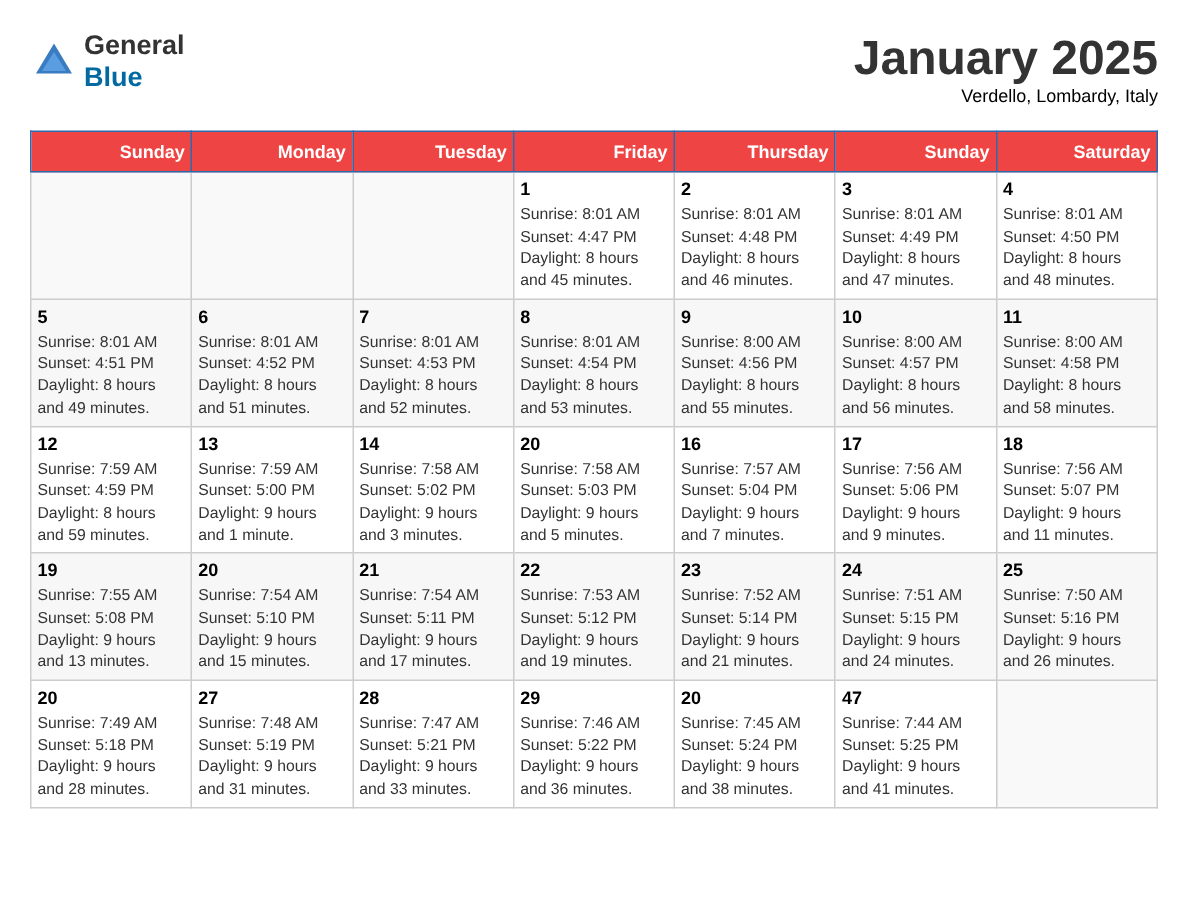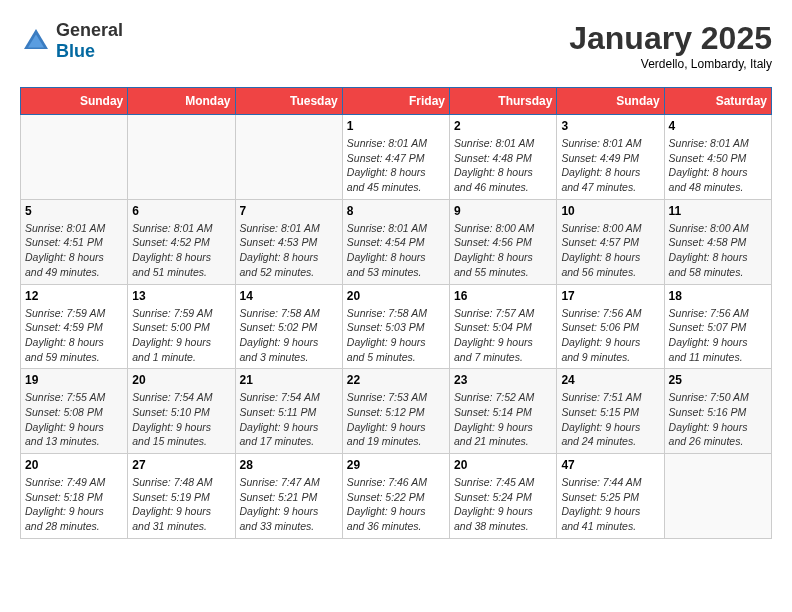--- a/index.html
+++ b/index.html
@@ -72,21 +72,20 @@
     }
     .day-number {
       font-weight: bold;
       font-size: 12px;
       margin-bottom: 3px;
     }
     .day-info {
       color: #333;
       line-height: 1.4;
       font-size: 10.5px;
-      font-style: italic;
     }
     tr:nth-child(even) td:not(.empty) {
       background: #f7f7f7;
     }
     tr:nth-child(odd) td:not(.empty) {
       background: #fff;
     }
     .row-shaded td:not(.empty) {
       background: #f0f4fa;
     }

